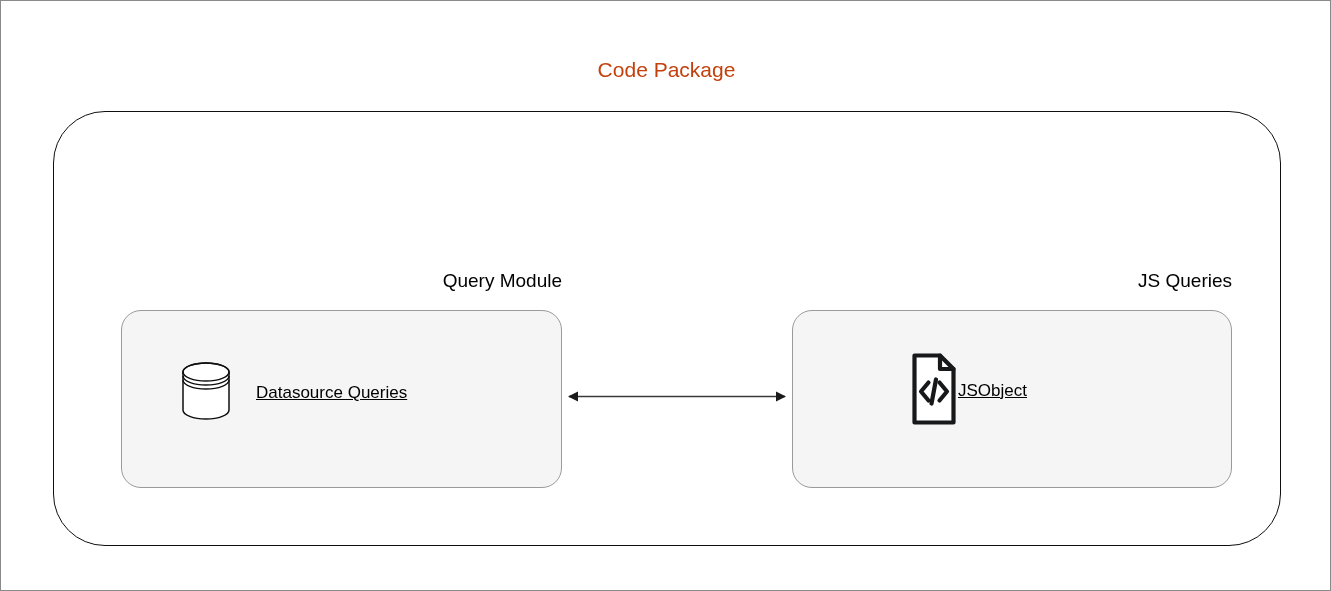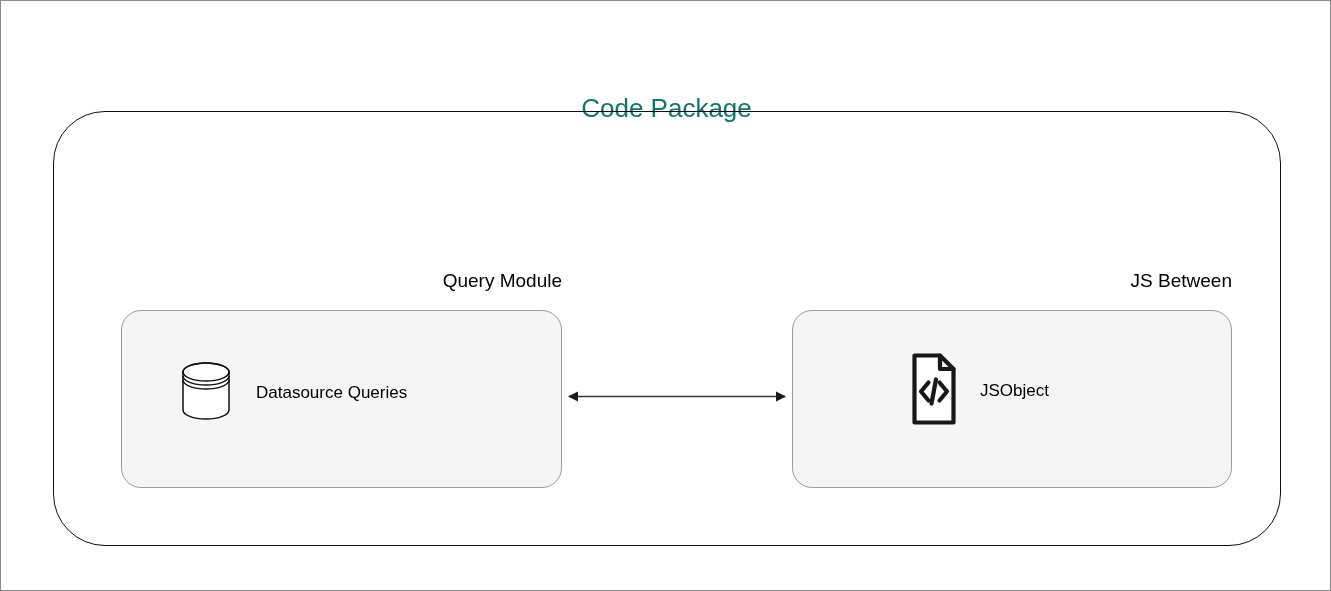--- a/index.html
+++ b/index.html
@@ -23,25 +23,24 @@
     overflow: hidden;
   }
 
   
   #diagram-title {
     position: absolute;
     left: 0;
     top: 55px;
     width: 1331px;
     text-align: center;
-    font-size: 26px;
+    font-size: 21px;
     line-height: 28px;
-    color: #0f766e;
-    white-space: nowrap;
-    margin-top: 38px;
+    color: #c2410c;
+    white-space: nowrap;
   }
 
   
   #package-container {
     position: absolute;
     left: 52px;
     top: 110px;
     width: 1228px;
     height: 435px;
     box-sizing: border-box;
@@ -88,20 +87,21 @@
   }
   #js-module-box {
     left: 791px;
     width: 440px;
   }
 
   .module-content {
     display: flex;
     align-items: center;
     position: absolute;
+    text-decoration: underline;
   }
   #query-module-box .module-content {
     left: 58px;
     top: 50px;
   }
   #js-module-box .module-content {
     left: 117px;
     top: 40px;
   }
 
@@ -109,21 +109,21 @@
     display: block;
     flex: 0 0 auto;
   }
   .entity-label {
     font-size: 17px;
     line-height: 22px;
     color: #000000;
     white-space: nowrap;
   }
   #datasource-queries-label { margin-left: 24px; }
-  #jsobject-label { margin-left: 22px; }
+  #jsobject-label { }
 
   
   #connector {
     position: absolute;
     left: 555px;
     top: 378px;
     width: 242px;
     height: 36px;
   }
   #connector-label {
@@ -142,21 +142,21 @@
 <body>
 
 <div id="canvas">
 
   <div id="diagram-title">Code Package</div>
 
   <div id="package-container"></div>
 
   <div class="module-label" id="query-module-label">Query Module</div>
 
-  <div class="module-label" id="js-module-label">JS Between</div>
+  <div class="module-label" id="js-module-label">JS Queries</div>
 
   <div class="module-box" id="query-module-box">
     <div class="module-content">
       <span class="entity-icon">
         <svg width="52" height="60" viewBox="0 0 52 60" xmlns="http://www.w3.org/2000/svg">
           <ellipse cx="26" cy="11" rx="23" ry="9" fill="#ffffff" stroke="#0f0f0f" stroke-width="1.5"></ellipse>
           <path d="M3 11 L3 49 A23 9 0 0 0 49 49 L49 11" fill="#ffffff" stroke="#0f0f0f" stroke-width="1.5"></path>
           <ellipse cx="26" cy="11" rx="23" ry="9" fill="none" stroke="#0f0f0f" stroke-width="1.5"></ellipse>
           <path d="M3 15 A23 9 0 0 0 49 15" fill="none" stroke="#0f0f0f" stroke-width="1.4"></path>
           <path d="M3 19 A23 9 0 0 0 49 19" fill="none" stroke="#0f0f0f" stroke-width="1.4"></path>

